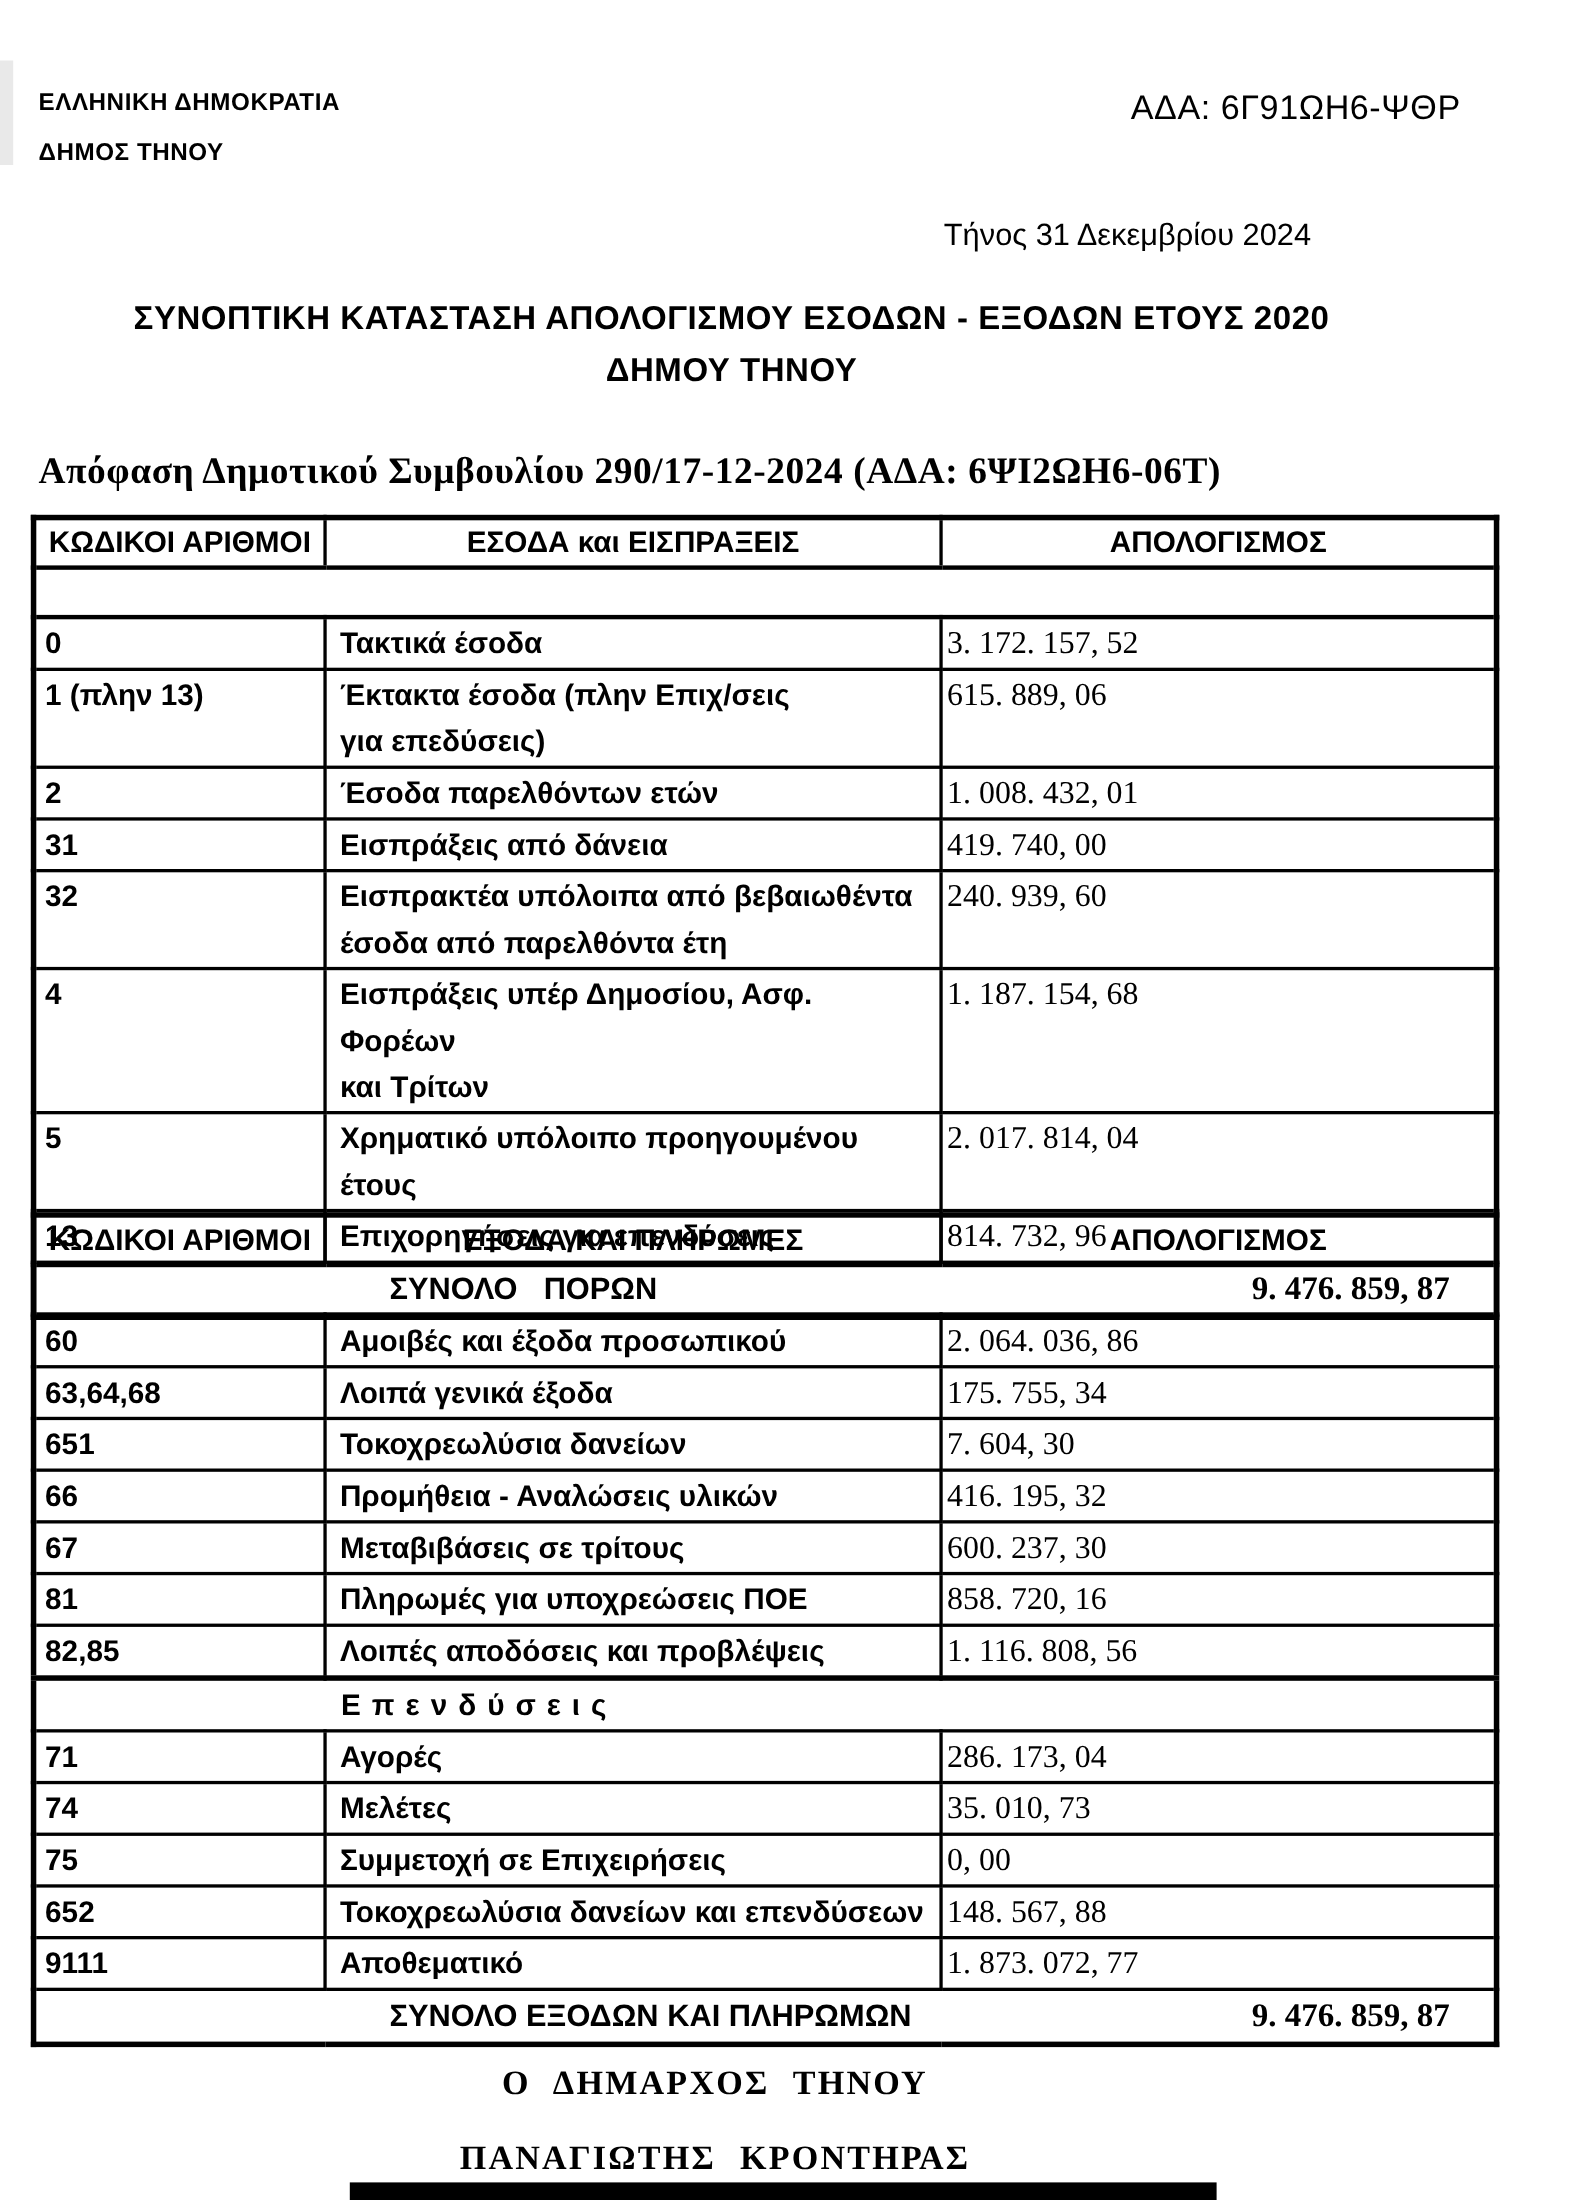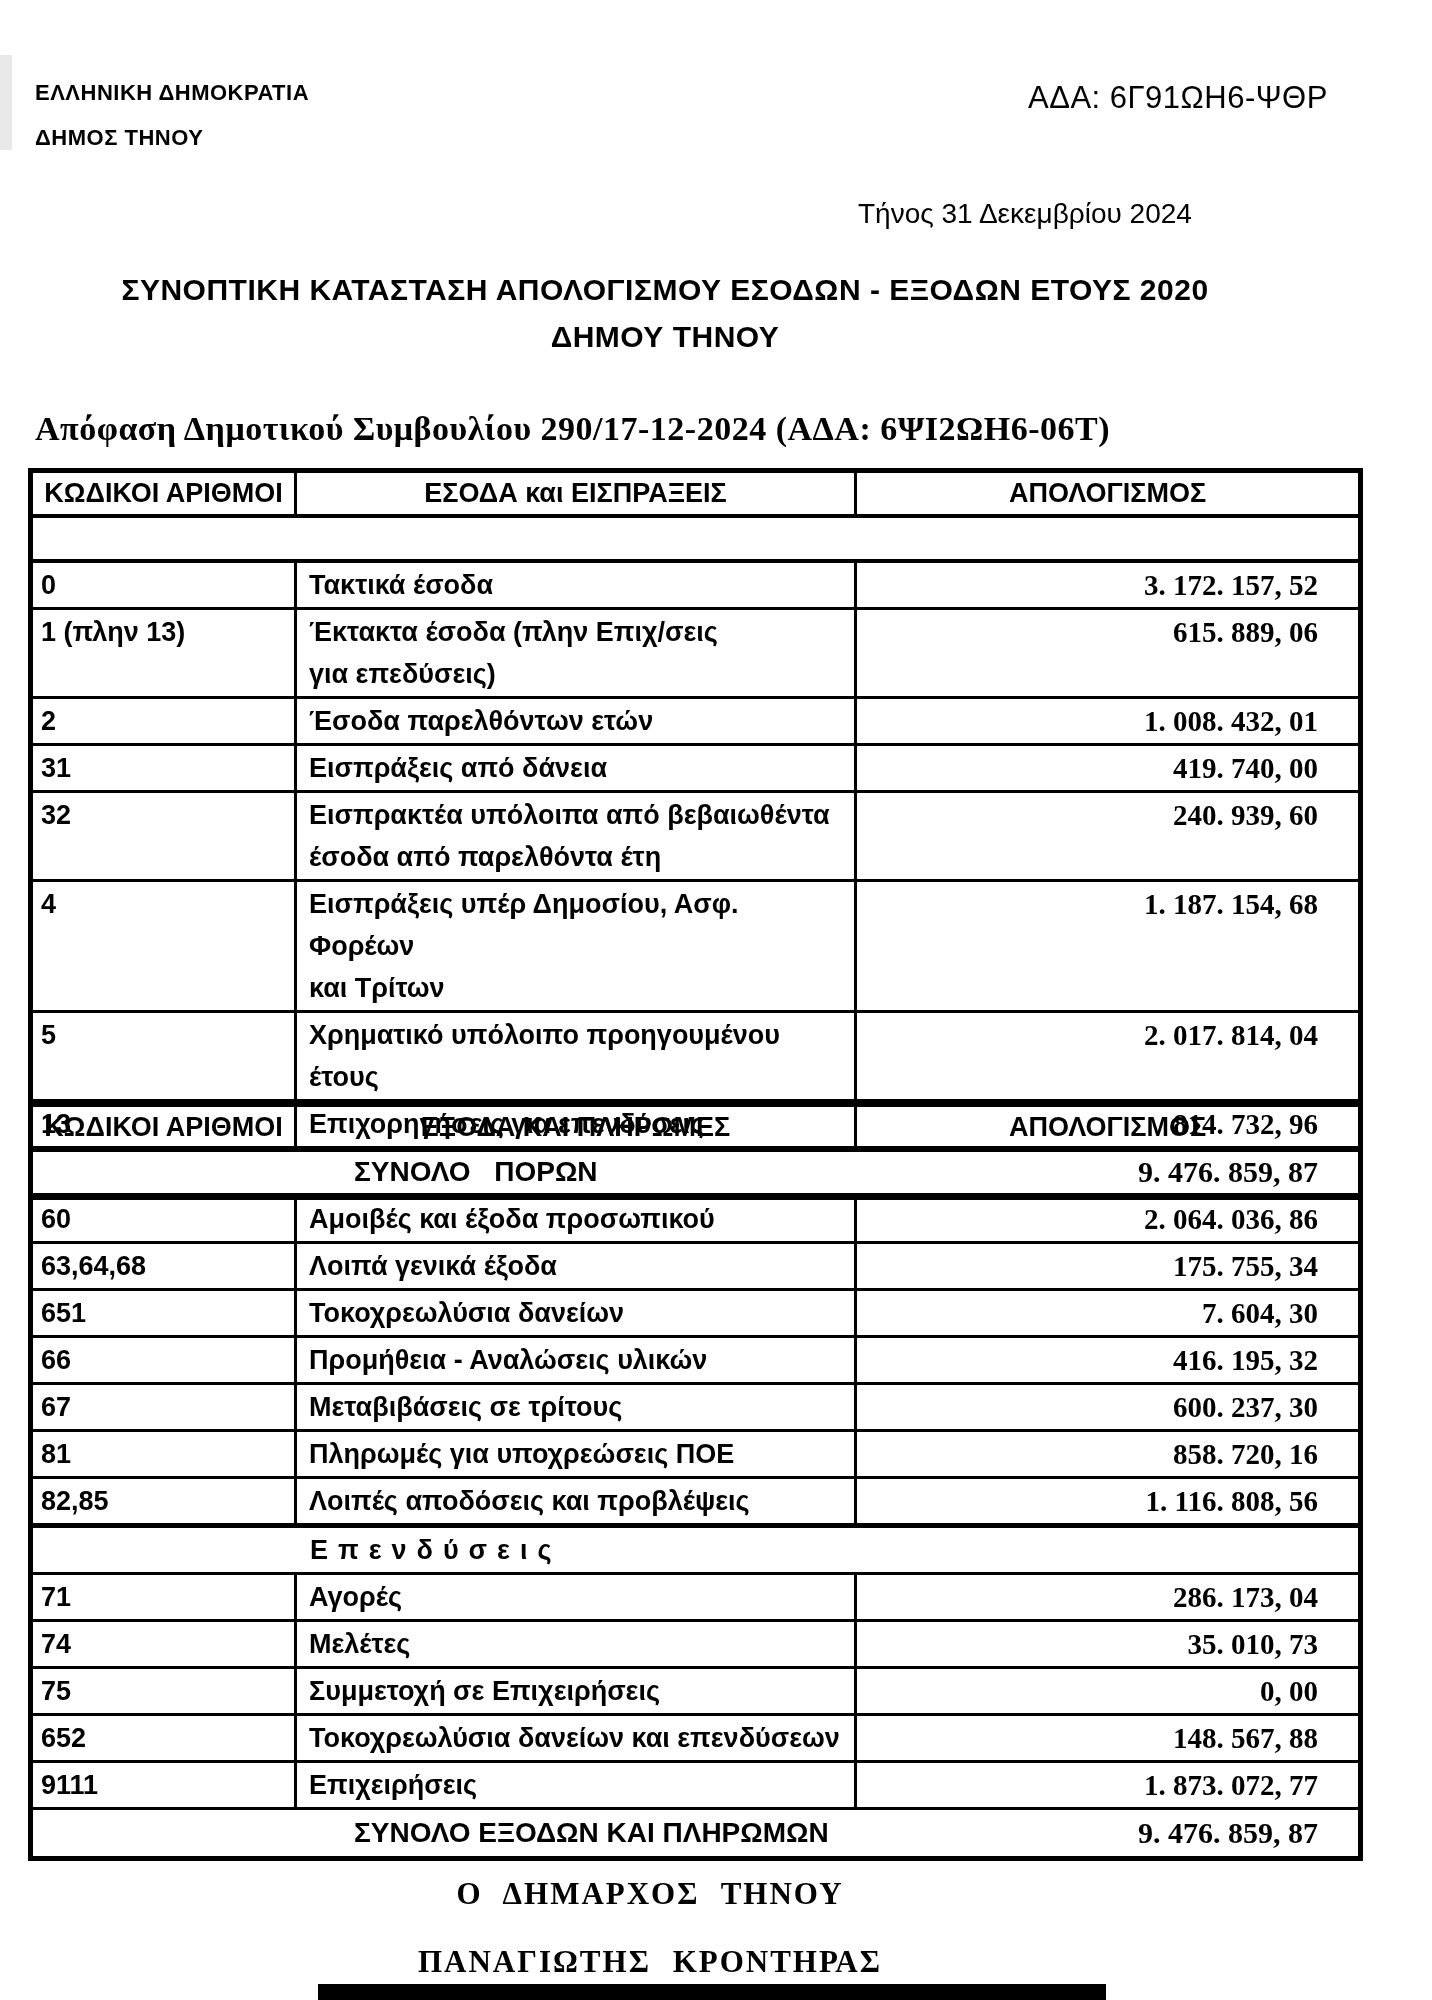--- a/index.html
+++ b/index.html
@@ -51,22 +51,22 @@
   td.c {
     font-weight:bold; font-size:27px;
     padding:1px 4px 1px 8px; vertical-align:top; line-height:42px;
   }
   td.d {
     font-weight:bold; font-size:27px;
     padding:1px 6px 1px 12px; vertical-align:top; line-height:42px;
     white-space:pre-line;
   }
   td.v {
-    font-family:"Liberation Serif", serif; font-size:29px; font-weight:bold;
-    text-align:right; padding:1px 40px 1px 4px;
+    font-family:"Liberation Serif", serif; font-size:29px; font-weight:normal;
+    text-align:left; padding:1px 40px 1px 4px;
     vertical-align:top; line-height:42px;margin-top:44px;
   }
 
   
   td.merged { padding:0; }
   .merged-inner { display:flex; justify-content:space-between; align-items:flex-start; }
   .merged-inner .lbl {
     font-weight:bold; font-size:28px; line-height:46px; padding-left:277px;margin-left:44px;
   }
   .merged-inner .amt {
@@ -255,21 +255,21 @@
     <td class="d">Συμμετοχή σε Επιχειρήσεις</td>
     <td class="v">0, 00</td>
   </tr>
   <tr>
     <td class="c">652</td>
     <td class="d">Τοκοχρεωλύσια δανείων και επενδύσεων</td>
     <td class="v">148. 567, 88</td>
   </tr>
   <tr>
     <td class="c">9111</td>
-    <td class="d">Επιχειρήσεις</td>
+    <td class="d">Αποθεματικό</td>
     <td class="v">1. 873. 072, 77</td>
   </tr>
 
   <tr>
     <td class="merged" colspan="3">
       <div class="merged-inner">
         <span class="lbl">ΣΥΝΟΛΟ ΕΞΟΔΩΝ ΚΑΙ ΠΛΗΡΩΜΩΝ</span>
         <span class="amt">9. 476. 859, 87</span>
       </div>
     </td>

